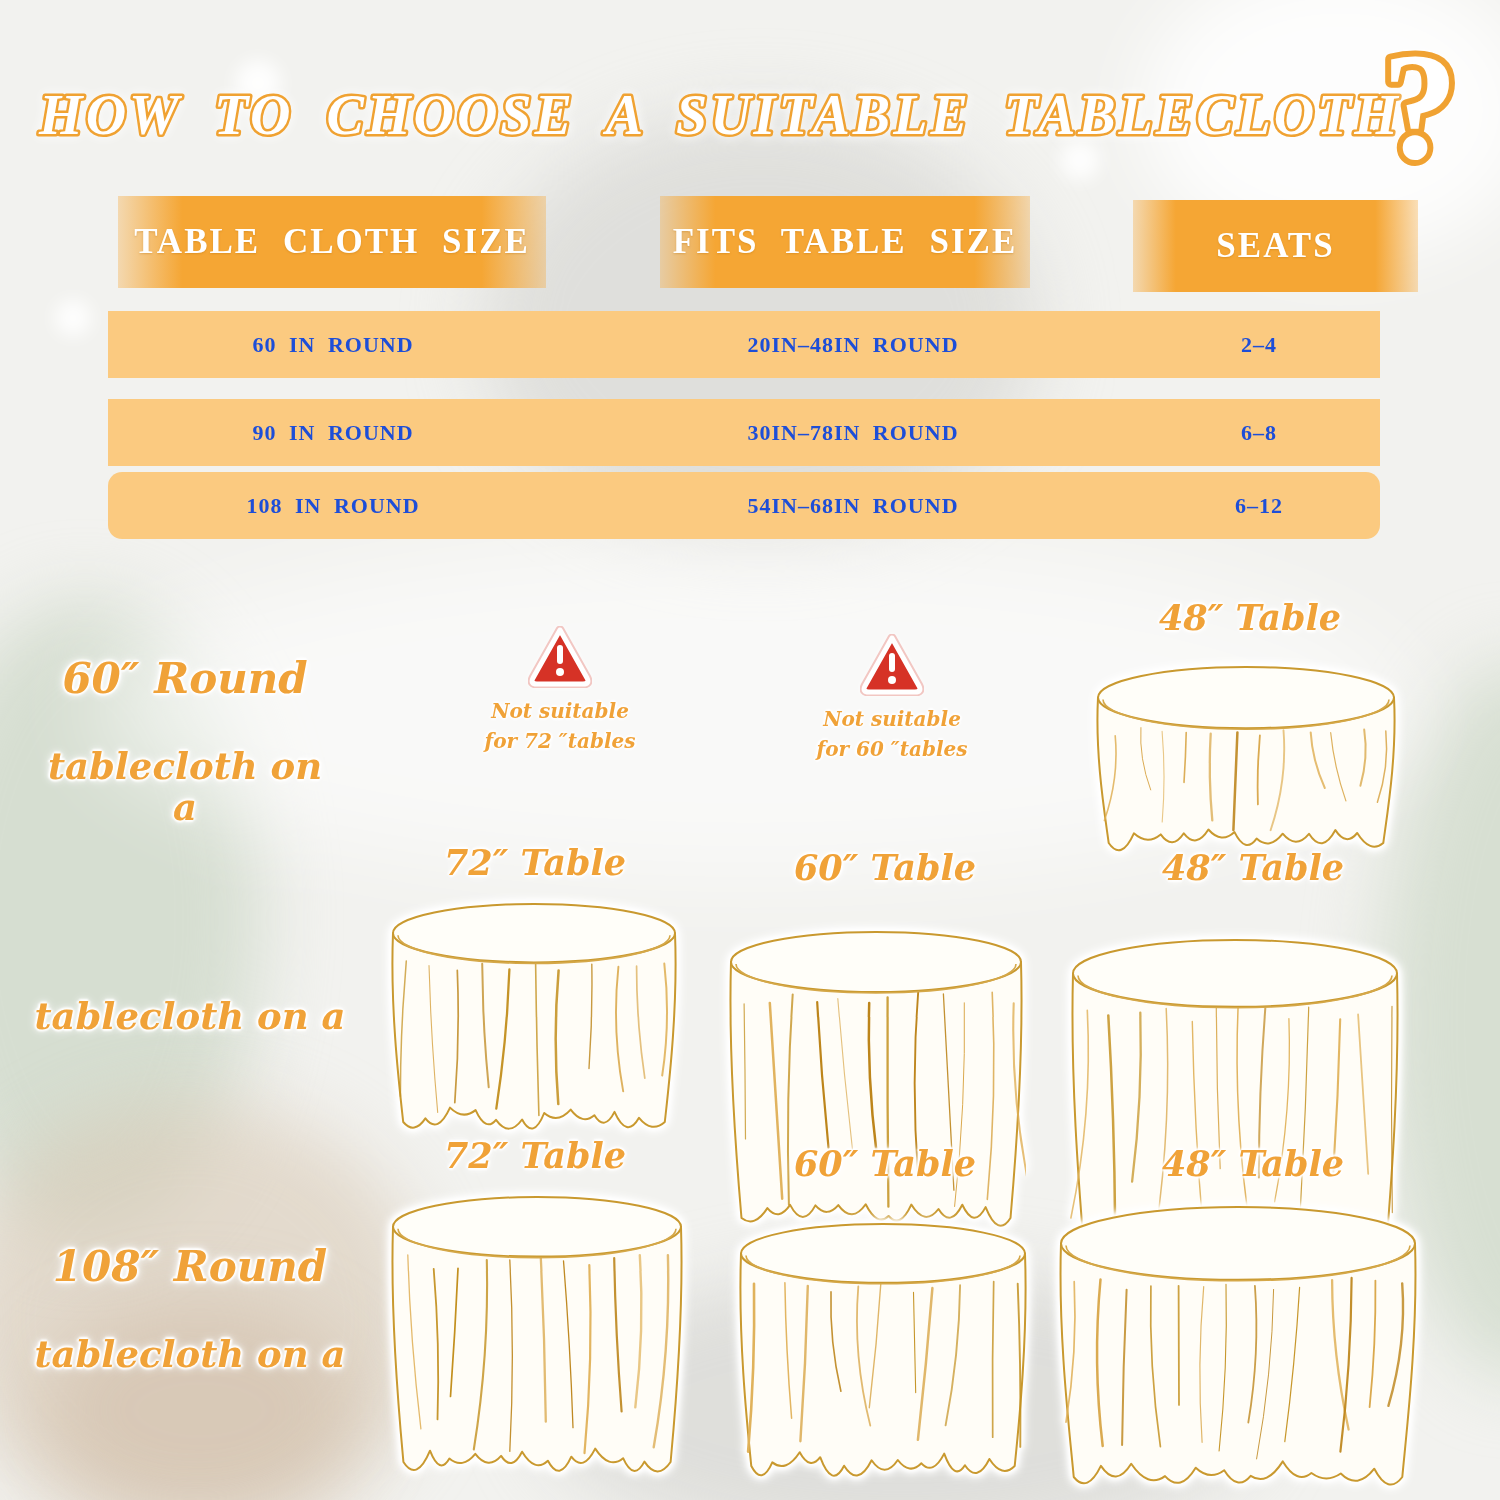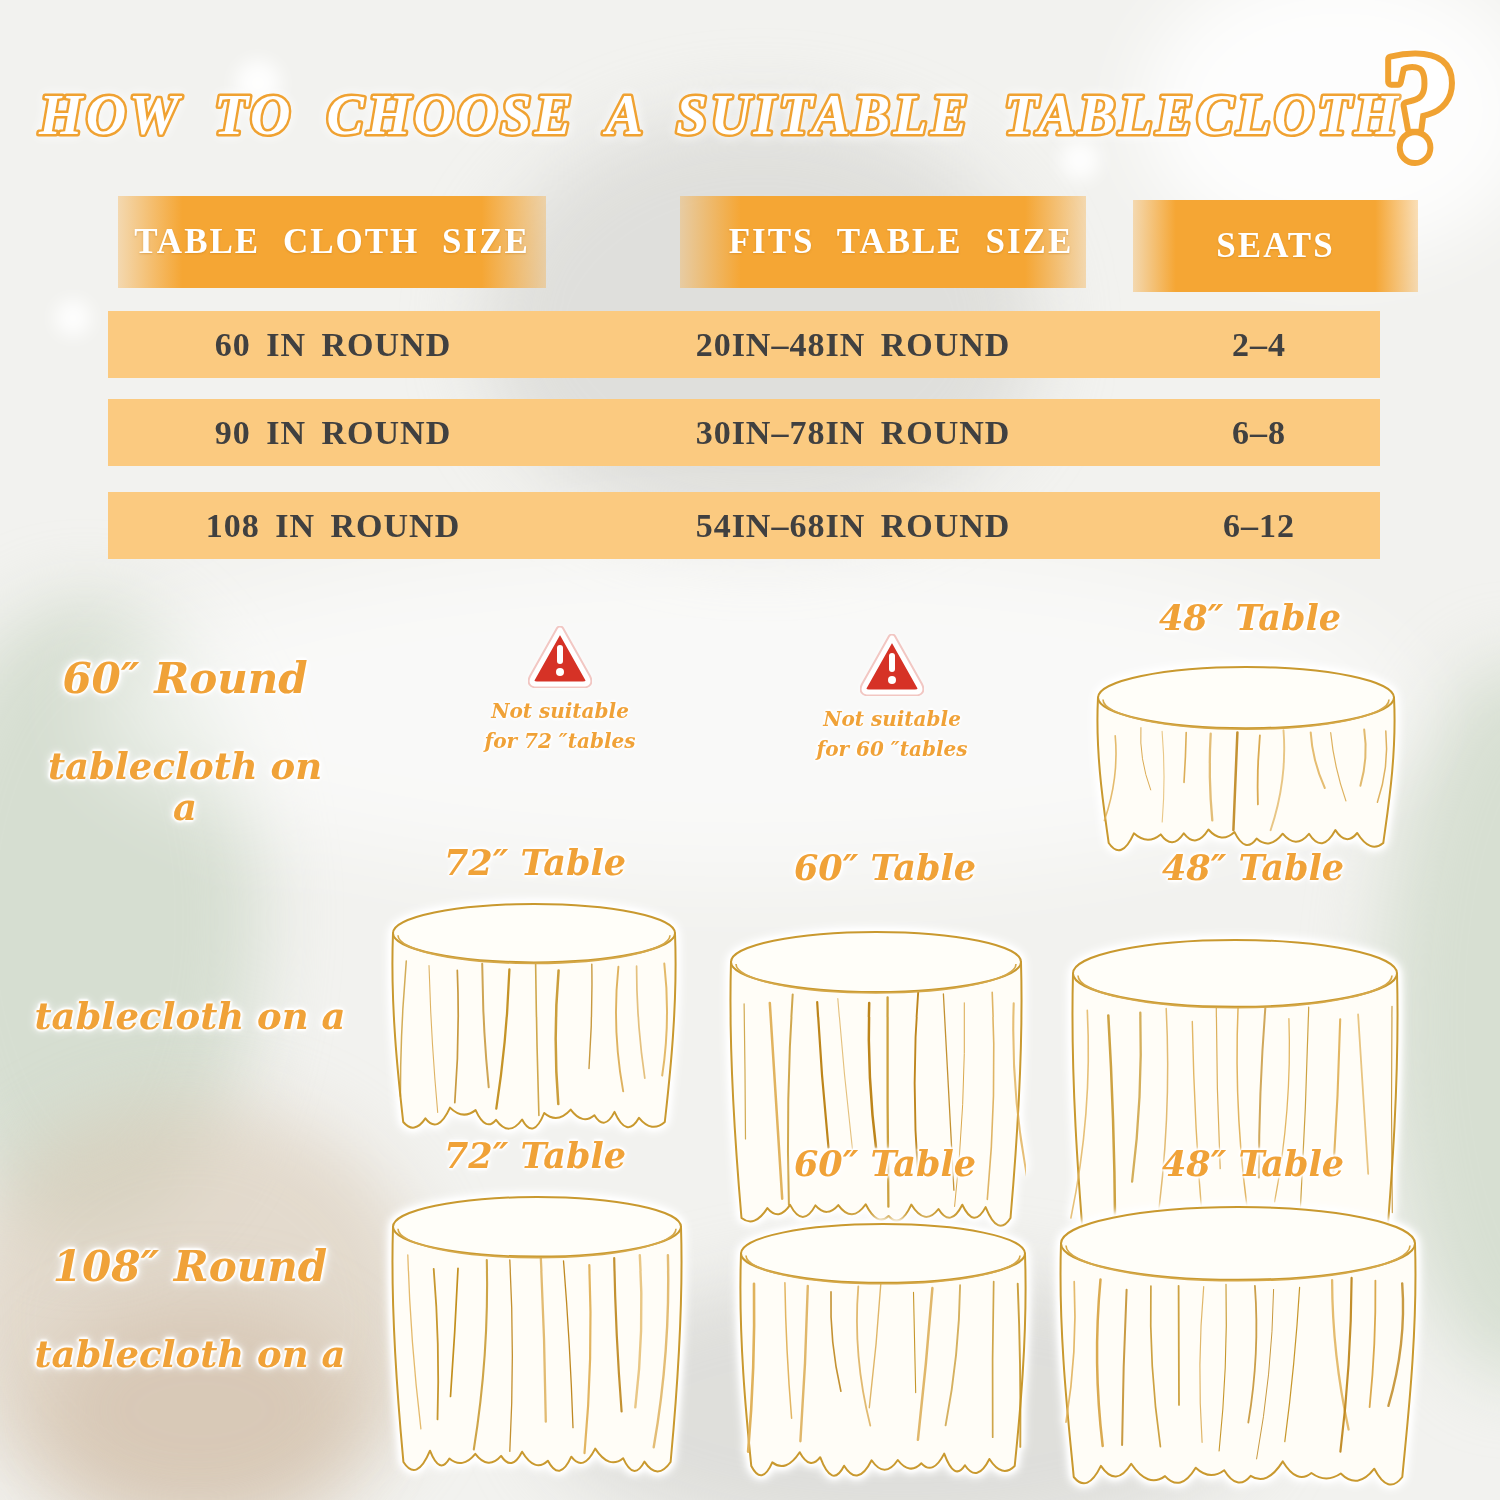--- a/index.html
+++ b/index.html
@@ -22,21 +22,21 @@
   
   .header-block{
     position:absolute;height:92px;display:flex;align-items:center;justify-content:center;
     color:#fff;font-weight:bold;font-size:35px;letter-spacing:2px;word-spacing:12px;
     background:linear-gradient(90deg,rgba(246,168,57,.35),#f5a634 15%,#f5a634 85%,rgba(246,168,57,.35));
     text-shadow:0 1px 2px rgba(180,110,10,.35);
   }
   .data-row{position:absolute;left:108px;width:1272px;height:67px;background:#fbca80;}
   .data-row span{
     position:absolute;top:50%;transform:translateY(-50%);
-    font-weight:bold;font-size:34px;color:#404040;letter-spacing:1px;word-spacing:6px;text-align:center;
+    font-weight:bold;font-size:22px;color:#1d4ed8;letter-spacing:1px;word-spacing:6px;text-align:center;
   }
   .cell-1{left:0;width:450px;}
   .cell-2{left:540px;width:410px;}
   .cell-3{left:1030px;width:242px;}
 
   
   .orange-script{
     font-family:"DejaVu Serif",serif;font-weight:bold;font-style:italic;color:#f0a238;
     text-shadow:-2px 0 2px #fff,2px 0 2px #fff,0 -2px 2px #fff,0 2px 2px #fff,0 0 7px #fff,0 0 12px #fff;
   }
@@ -77,34 +77,34 @@
 
   <svg class="title-svg" style="left:70px;top:48px;" width="1300" height="110">
     <text x="650" y="86" text-anchor="middle" font-size="56" stroke-width="5" letter-spacing="3" word-spacing="16">HOW TO CHOOSE A SUITABLE TABLECLOTH</text>
   </svg>
   <svg class="title-svg qmark-svg" style="left:1363px;top:22px;" width="115" height="165">
     <text x="57" y="136" text-anchor="middle" font-size="152" stroke-width="12">?</text>
   </svg>
 
   <div>
     <div class="header-block" style="left:118px;top:196px;width:428px;">TABLE CLOTH SIZE</div>
-    <div class="header-block" style="left:680px;top:196px;width:370px;padding-left:36px;">FITS TABLE SIZE</div>
+    <div class="header-block" style="left:660px;top:196px;width:370px;">FITS TABLE SIZE</div>
     <div class="header-block" style="left:1133px;top:200px;width:285px;">SEATS</div>
 
     <div class="data-row" style="top:311px;">
       <span class="cell-1">60 IN ROUND</span>
       <span class="cell-2">20IN–48IN ROUND</span>
       <span class="cell-3">2–4</span>
     </div>
     <div class="data-row" style="top:399px;">
       <span class="cell-1">90 IN ROUND</span>
       <span class="cell-2">30IN–78IN ROUND</span>
       <span class="cell-3">6–8</span>
     </div>
-    <div class="data-row" style="top:492px;">
+    <div class="data-row" style="top:472px;border-radius:14px;">
       <span class="cell-1">108 IN ROUND</span>
       <span class="cell-2">54IN–68IN ROUND</span>
       <span class="cell-3">6–12</span>
     </div>
   </div>
 
   <div>
     <div class="sec-label orange-script" style="left:30px;top:652px;width:310px;">
       <p class="l1">60″ Round</p>
       <p class="l2">tablecloth on a</p>

